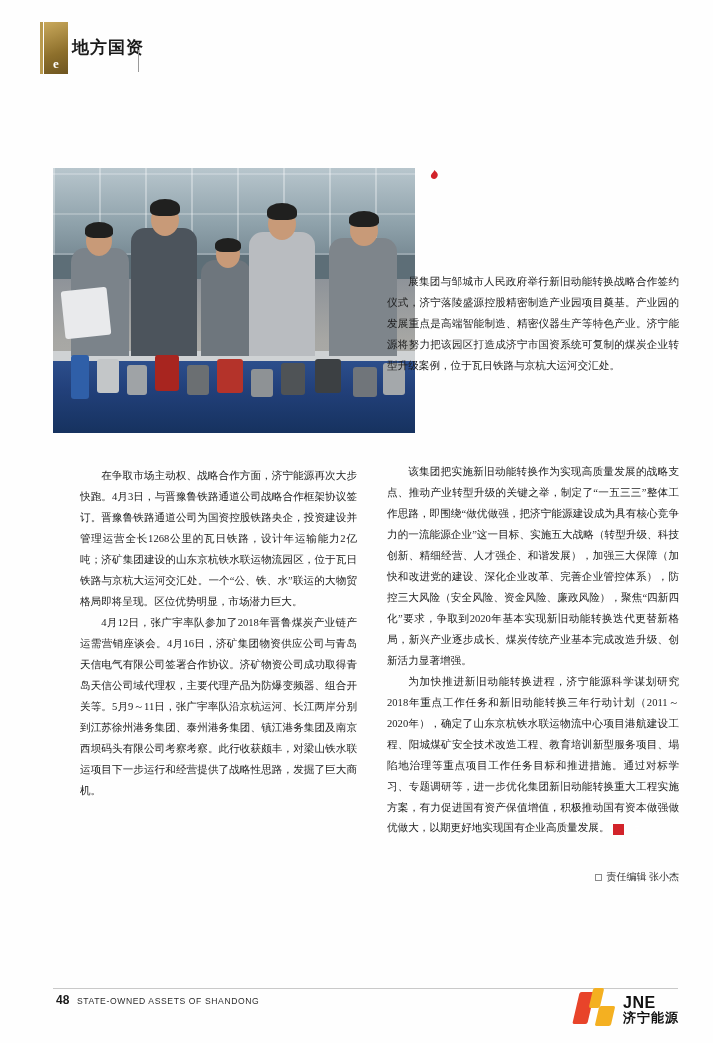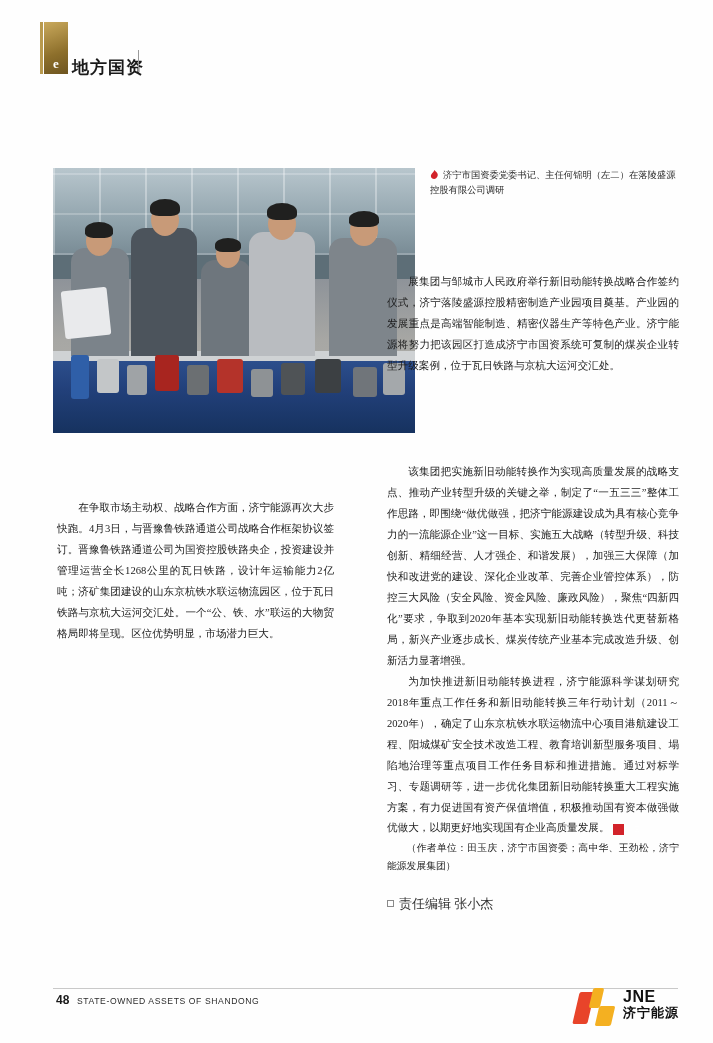--- a/index.html
+++ b/index.html
@@ -35,21 +35,21 @@
   }
   .header-logo .glyph {
     color: #fff;
     font-size: 13px;
     font-weight: bold;
     margin-bottom: 2px;
     font-family: "Liberation Serif", serif;
   }
   .header-title-cn {
     position: absolute;
-    left: 72px; top: 56px;
+    left: 72px; top: 36px;
     font-size: 17px;
     color: #1a1a1a;
     letter-spacing: 1px;
     font-family: "Liberation Serif", serif;
     font-weight: bold;
   }
   .header-sep {
     position: absolute;
     left: 138px; top: 50px;
     width: 1px; height: 22px;
@@ -141,39 +141,39 @@
   .col {
     position: absolute;
     font-family: "Liberation Serif", serif;
     font-size: 10.6px;
     line-height: 1.98;
     color: #1b1b1b;
     text-align: justify;
     text-justify: inter-character;
   }
   .col p { margin: 0; text-indent: 2em; }
-  .col-left  { left: 57px;  top: 466px; width: 277px; margin-top: 32px; }
+  .col-left  { left: 80px;  top: 466px; width: 277px; }
   .col-right-top { left: 387px; top: 272px; width: 292px; }
   .col-right { left: 387px; top: 462px; width: 292px; }
 
   .byline {
     margin-top: 10px;
     text-indent: 0;
     font-size: 9.8px;
     line-height: 1.8;
     color: #242424;
   }
   .editor-line {
-    margin-top: 16px;
+    margin-top: 28px;
     text-indent: 0;
-    font-size: 13px;
+    font-size: 10px;
     color: #333;
     display: flex;
     align-items: center;
-    justify-content: flex-start;
+    justify-content: flex-end;
   }
   .editor-line .sq {
     display: inline-block;
     width: 7px; height: 7px;
     border: 1px solid #8a8a8a;
     margin-right: 5px;
   }
   .endmark {
     display: inline-block;
     width: 11px; height: 11px;
@@ -208,21 +208,21 @@
     left: 77px; top: 996px;
     font-size: 8.6px;
     letter-spacing: 0.6px;
     color: #2b2b2b;
     font-family: "Liberation Sans", sans-serif;
   }
   .brand {
     position: absolute;
     right: 34px; top: 988px;
     display: flex;
-    align-items: flex-start;
+    align-items: flex-end;
     gap: 7px;
   }
   .brand-mark {
     width: 40px; height: 38px;
     position: relative;
   }
   .brand-mark .b1 {
     position: absolute; left: 0; top: 4px;
     width: 15px; height: 32px;
     background: #e8442a;
@@ -244,21 +244,21 @@
     border-radius: 2px;
   }
   .brand-text { line-height: 1.1; }
   .brand-text .en {
     font-size: 16px; font-weight: bold; color: #111;
     letter-spacing: 0.5px;
     font-family: "Liberation Sans", sans-serif;
   }
   .brand-text .cn {
     font-size: 13px; color: #111; letter-spacing: 1px;
-    font-family: Liberation Serif, serif;
+    font-family: Liberation Mono, monospace;
     font-weight: bold;
   }
 </style>
 </head>
 <body>
 
 <div class="page">
 
   <div class="header-rule"></div>
   <div class="header-logo">
@@ -307,35 +307,35 @@
     <div class="part" style="left:330px; bottom:38px; width:22px; height:32px; background:#a4a8ab;"></div>
     <div class="part" style="left:18px; bottom:34px; width:18px; height:44px; background:#2f5fa8;"></div>
     <div class="part" style="left:10px; bottom:96px; width:46px; height:48px; background:#e9eaec; transform:rotate(-6deg);"></div>
   </div>
 
   <div class="photo-caption">
     <span class="marker">
       <svg width="9" height="9" viewBox="0 0 9 9" aria-hidden="true">
         <path d="M4.5 0 C6 2 8.6 3.2 7.6 6 C6.9 8 5.4 9 4.2 9 C2.2 9 0.6 7.6 0.9 5.6 C1.2 3.6 3.4 2.6 4.5 0 Z" fill="#d2232a"></path>
       </svg>
-    </span><span>济宁市国资委党委书记、主任何锦明（左二）在落陵盛源控股有限公司调研</span>
+    </span>
   </div>
 
   <div class="col col-right-top">
     <p>展集团与邹城市人民政府举行新旧动能转换战略合作签约仪式，济宁落陵盛源控股精密制造产业园项目奠基。产业园的发展重点是高端智能制造、精密仪器生产等特色产业。济宁能源将努力把该园区打造成济宁市国资系统可复制的煤炭企业转型升级案例，位于瓦日铁路与京杭大运河交汇处。</p>
   </div>
 
   <div class="col col-left">
     <p>在争取市场主动权、战略合作方面，济宁能源再次大步快跑。4月3日，与晋豫鲁铁路通道公司战略合作框架协议签订。晋豫鲁铁路通道公司为国资控股铁路央企，投资建设并管理运营全长1268公里的瓦日铁路，设计年运输能力2亿吨；济矿集团建设的山东京杭铁水联运物流园区，位于瓦日铁路与京杭大运河交汇处。一个“公、铁、水”联运的大物贸格局即将呈现。区位优势明显，市场潜力巨大。</p>
+    <p>4月12日，张广宇率队参加了2018年晋鲁煤炭产业链产运需营销座谈会。4月16日，济矿集团物资供应公司与青岛天信电气有限公司签署合作协议。济矿物资公司成功取得青岛天信公司域代理权，主要代理产品为防爆变频器、组合开关等。5月9～11日，张广宇率队沿京杭运河、长江两岸分别到江苏徐州港务集团、泰州港务集团、镇江港务集团及南京西坝码头有限公司考察考察。此行收获颇丰，对梁山铁水联运项目下一步运行和经营提供了战略性思路，发掘了巨大商机。</p>
   </div>
 
   <div class="col col-right">
     <p>该集团把实施新旧动能转换作为实现高质量发展的战略支点、推动产业转型升级的关键之举，制定了“一五三三”整体工作思路，即围绕“做优做强，把济宁能源建设成为具有核心竞争力的一流能源企业”这一目标、实施五大战略（转型升级、科技创新、精细经营、人才强企、和谐发展），加强三大保障（加快和改进党的建设、深化企业改革、完善企业管控体系），防控三大风险（安全风险、资金风险、廉政风险），聚焦“四新四化”要求，争取到2020年基本实现新旧动能转换迭代更替新格局，新兴产业逐步成长、煤炭传统产业基本完成改造升级、创新活力显著增强。</p>
     <p><span>为加快推进新旧动能转换进程，济宁能源科学谋划研究2018年重点工作任务和新旧动能转换三年行动计划（2011～2020年），确定了山东京杭铁水联运物流中心项目港航建设工程、阳城煤矿安全技术改造工程、教育培训新型服务项目、塌陷地治理等重点项目工作任务目标和推进措施。通过对标学习、专题调研等，进一步优化集团新旧动能转换重大工程实施方案，有力促进国有资产保值增值，积极推动国有资本做强做优做大，以期更好地实现国有企业高质量发展。</span><span class="endmark">E</span></p>
-    <p class="byline">（作者单位：田玉庆，济宁市国资委；高中华、王劲松，济宁能源发展集团）</p>
     <div class="editor-line">
       <span class="sq"></span>
       <span>责任编辑 张小杰</span>
     </div>
   </div>
 
   <div class="footer-rule"></div>
   <div class="folio">48</div>
   <div class="footer-text">STATE-OWNED ASSETS OF SHANDONG</div>
 

